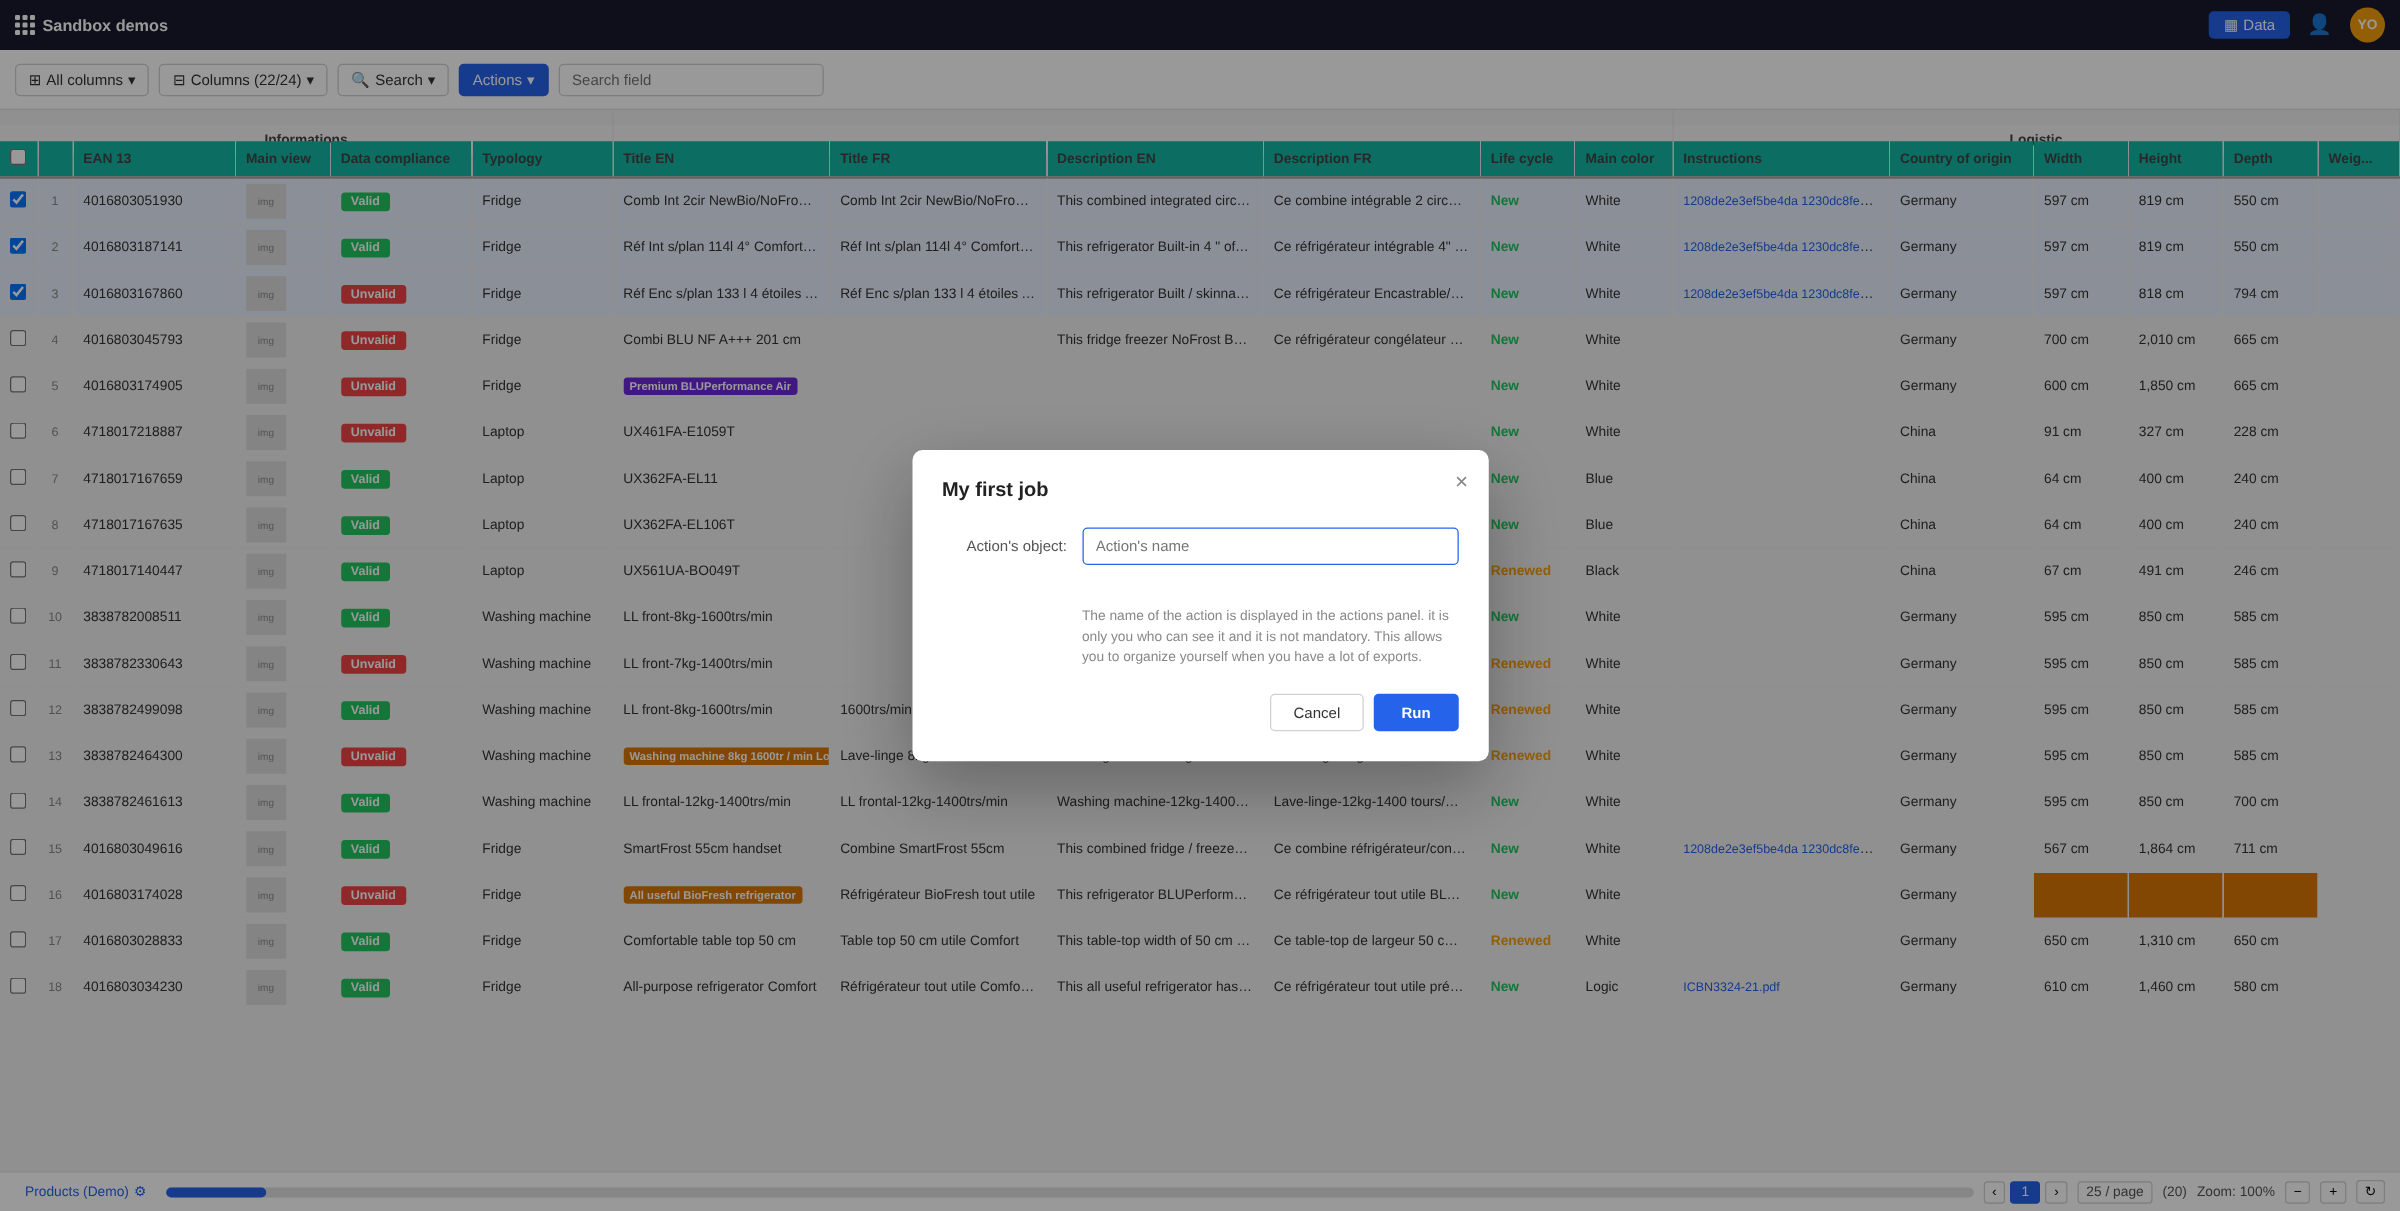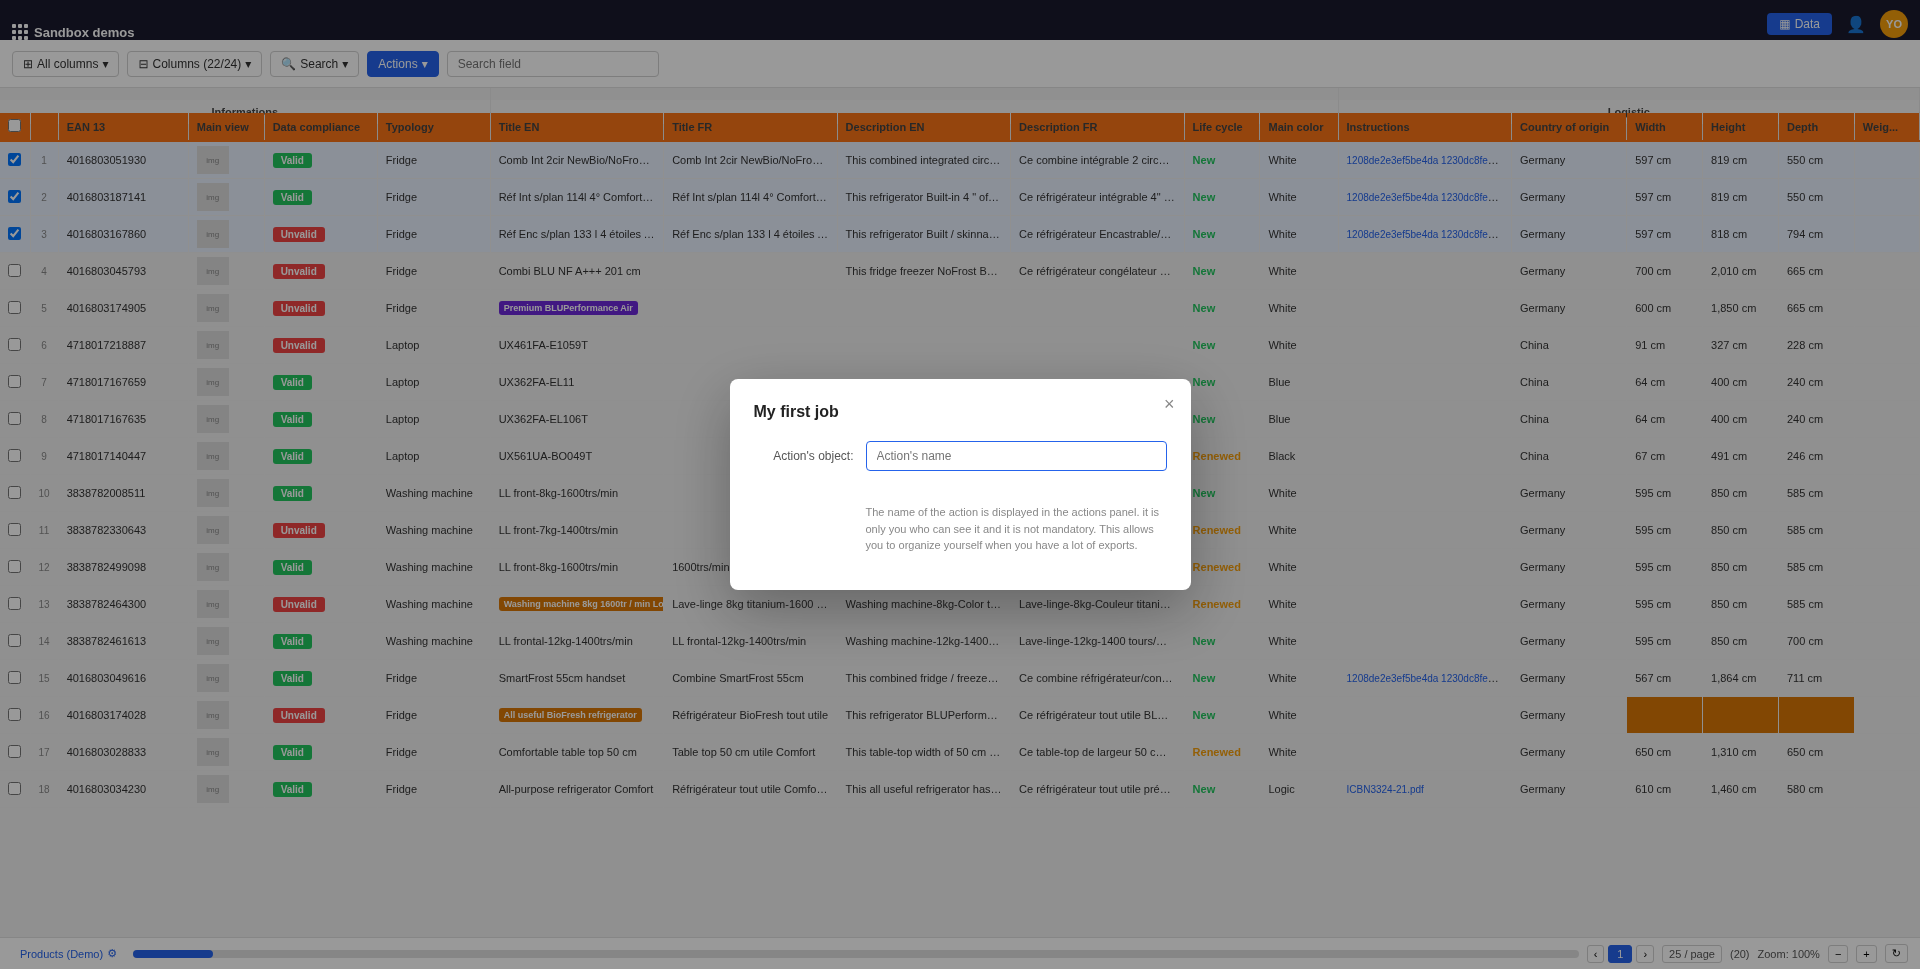--- a/index.html
+++ b/index.html
@@ -3,21 +3,21 @@
   <meta charset="utf-8">
   <style>
     * { box-sizing: border-box; margin: 0; padding: 0; }
     body { font-family: -apple-system, BlinkMacSystemFont, 'Segoe UI', sans-serif; font-size: 12px; background: #f0f0f0; overflow: hidden; }
 
     
     .top-bar {
       height: 40px;
       background: #1a1a2e;
       display: flex;
-      align-items: flex-end;
+      align-items: center;
       padding: 0 12px;
       gap: 4px;
       color: white;
     }
     .top-bar-logo { display: flex; align-items: center; gap: 6px; font-size: 13px; font-weight: 600; color: white; }
     .grid-icon { display: grid; grid-template-columns: 1fr 1fr 1fr; gap: 2px; width: 16px; height: 16px; }
     .grid-icon span { background: white; border-radius: 1px; }
     .top-bar-spacer { flex: 1; }
     .top-bar-right { display: flex; align-items: center; gap: 8px; }
     .top-bar-data-btn {
@@ -78,22 +78,22 @@
       height: calc(100vh - 40px - 48px - 32px);
       position: relative;
     }
     table {
       border-collapse: collapse;
       width: max-content;
       min-width: 100%;
       font-size: 11px;
     }
     thead tr th {
-      background: #f97316;
-      border-bottom: 2px solid #f97316;
+      background: #14b8a6;
+      border-bottom: 2px solid #a3a3a3;
       border-right: 1px solid #e8e8e8;
       padding: 6px 8px;
       text-align: left;
       font-weight: 600;
       color: #444;
       white-space: nowrap;
       position: sticky;
       top: 0;
       z-index: 2;
     }
@@ -857,14 +857,18 @@
   <div class="modal">
     <div class="modal-title">My first job</div>
     <button class="modal-close">×</button>
     <div class="modal-field">
       <div class="modal-label">Action's object:</div>
       <div class="modal-input-area">
         <input class="modal-input" type="text" placeholder="Action's name" style="">
         <div class="modal-hint">The name of the action is displayed in the actions panel. it is only you who can see it and it is not mandatory. This allows you to organize yourself when you have a lot of exports.</div>
       </div>
     </div>
+    <div class="modal-footer">
+      <button class="btn-cancel">Cancel</button>
+      <button class="btn-run">Run</button>
+    </div>
   </div>
 </div>
 
 </body></html>

